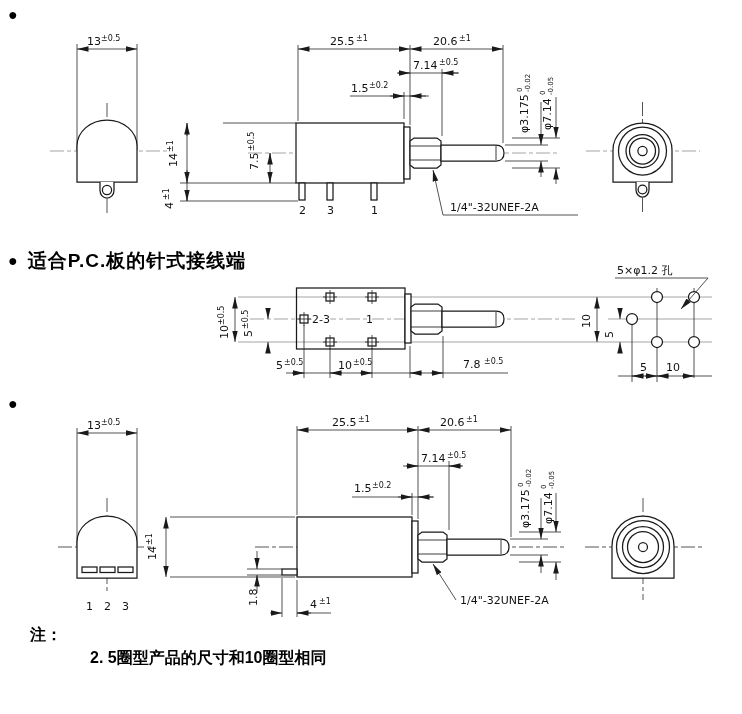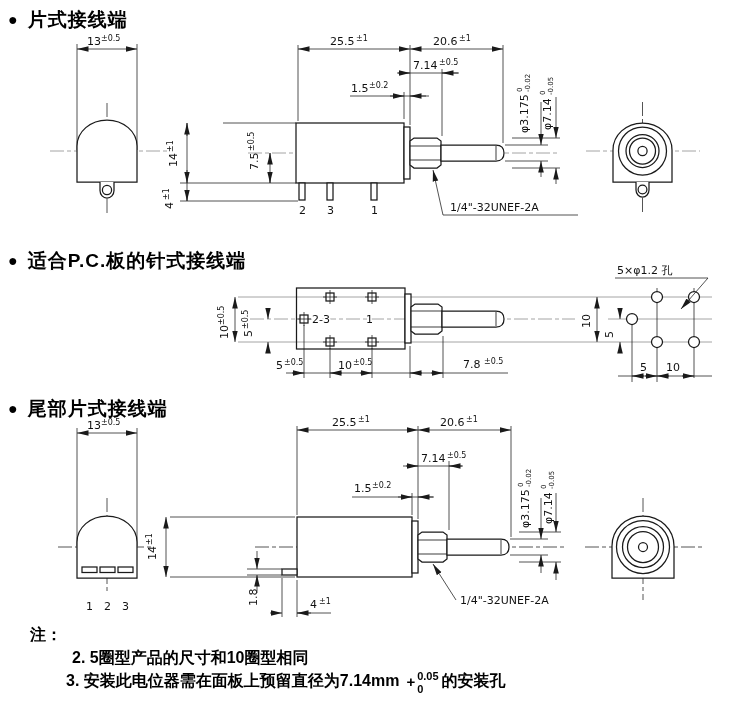--- a/index.html
+++ b/index.html
@@ -7,21 +7,21 @@
         font-family:"Liberation Sans",sans-serif;color:#000;}
   svg{position:absolute;left:0;display:block;}
   #svg1{top:0;} #svg2{top:245px;} #svg3{top:395px;}
   .sec-title{position:absolute;left:8px;display:flex;align-items:center;gap:9px;
              font-weight:bold;font-size:19px;letter-spacing:1px;}
   .bullet{font-size:16px;line-height:1;}
   #t1{top:7px;} #t2{top:248px;} #t3{top:396px;}
   .notes{position:absolute;left:30px;top:624px;font-size:16px;font-weight:bold;line-height:1.42;}
   .note-row{display:flex;align-items:center;white-space:pre;}
   .nr1 .nlabel{margin-right:12px;}
-  .nr2{margin-left:42px;}
+  .nr2{margin-left:60px;}
   .nr3{margin-left:36px;}
   .stk{display:inline-flex;flex-direction:column;font-size:11px;line-height:1.1;
        margin:0 3px 0 2px;transform:translateY(1px);}
   .plus{margin-left:7px;font-size:15px;}
   
   .ol {fill:none;stroke:#1a1a1a;stroke-width:1.25;}
   .olw{fill:#fff;stroke:#1a1a1a;stroke-width:1.25;}
   .ol2{fill:none;stroke:#1a1a1a;stroke-width:.85;}
   .dim{stroke:#1a1a1a;stroke-width:.75;fill:none;}
   .gl {stroke:#9a9a9a;stroke-width:.9;fill:none;}
@@ -31,29 +31,27 @@
   .dv{font-size:11px;} .dt{font-size:8px;} .ds{font-size:7px;} .pl{font-size:11px;}
   .halo{paint-order:stroke;stroke:#fff;stroke-width:3px;}
 </style>
 </head>
 <body>
 
 <div id="page">
 
   <div class="sec-title" id="t1">
     <span class="bullet">●</span>
-    <span>片式接线端</span>
   </div>
   <div class="sec-title" id="t2">
     <span class="bullet">●</span>
     <span>适合P.C.板的针式接线端</span>
   </div>
   <div class="sec-title" id="t3">
     <span class="bullet">●</span>
-    <span>尾部片式接线端</span>
   </div>
 
   <svg id="svg1" width="742" height="245" viewBox="0 0 742 245">
     <defs>
       <marker id="arrA" markerUnits="userSpaceOnUse" markerWidth="13" markerHeight="8" refX="11.5" refY="4" orient="auto-start-reverse">
         <path d="M0,1.2 L11.5,4 L0,6.8 Z" fill="#1a1a1a"></path>
       </marker>
     </defs>
 
     <g>
@@ -377,24 +375,15 @@
     </g>
   </svg>
 
   <div class="notes">
     <div class="note-row nr1">
       <span class="nlabel">注：</span>
     </div>
     <div class="note-row nr2">
       <span>2. 5圈型产品的尺寸和10圈型相同</span>
     </div>
-    <div class="note-row nr3">
-      <span>3. 安装此电位器需在面板上预留直径为7.14mm</span>
-      <span class="plus">+</span>
-      <span class="stk">
-        <span>0.05</span>
-        <span>0</span>
-      </span>
-      <span>的安装孔</span>
-    </div>
   </div>
 
 </div>
 
 </body></html>

